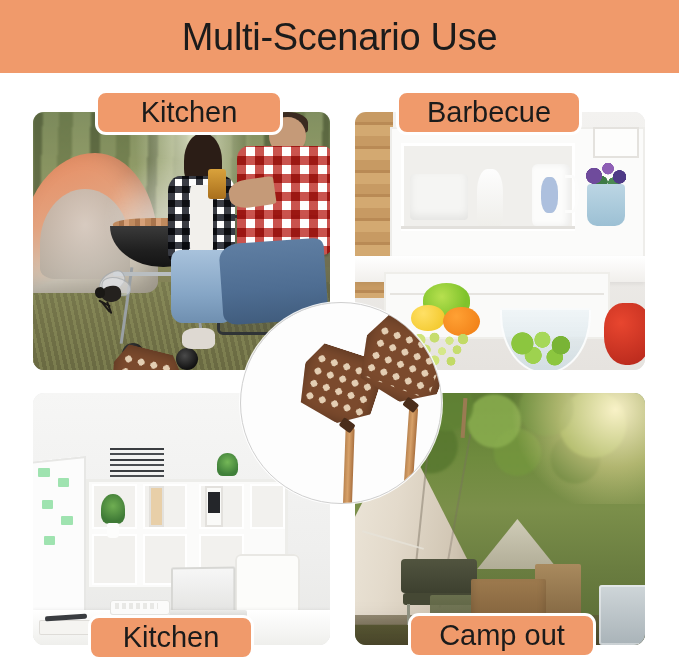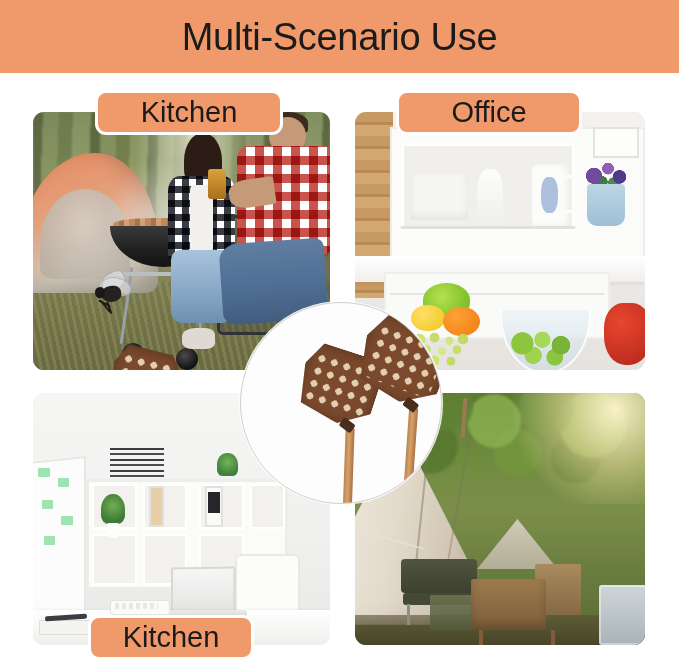--- a/index.html
+++ b/index.html
@@ -559,19 +559,22 @@
         <div class="sw-dots"></div>
       </div>
       <div class="sw-collar"></div>
     </div>
   </div>
 
   <div class="badge barbecue">
     <span>Kitchen</span>
   </div>
   <div class="badge kitchen">
-    <span>Office</span>
+    <span>Barbecue</span>
   </div>
   <div class="badge office">
     <span>Kitchen</span>
   </div>
+  <div class="badge campout">
+    <span>Camp out</span>
+  </div>
 
 </div>
 
 </body></html>

